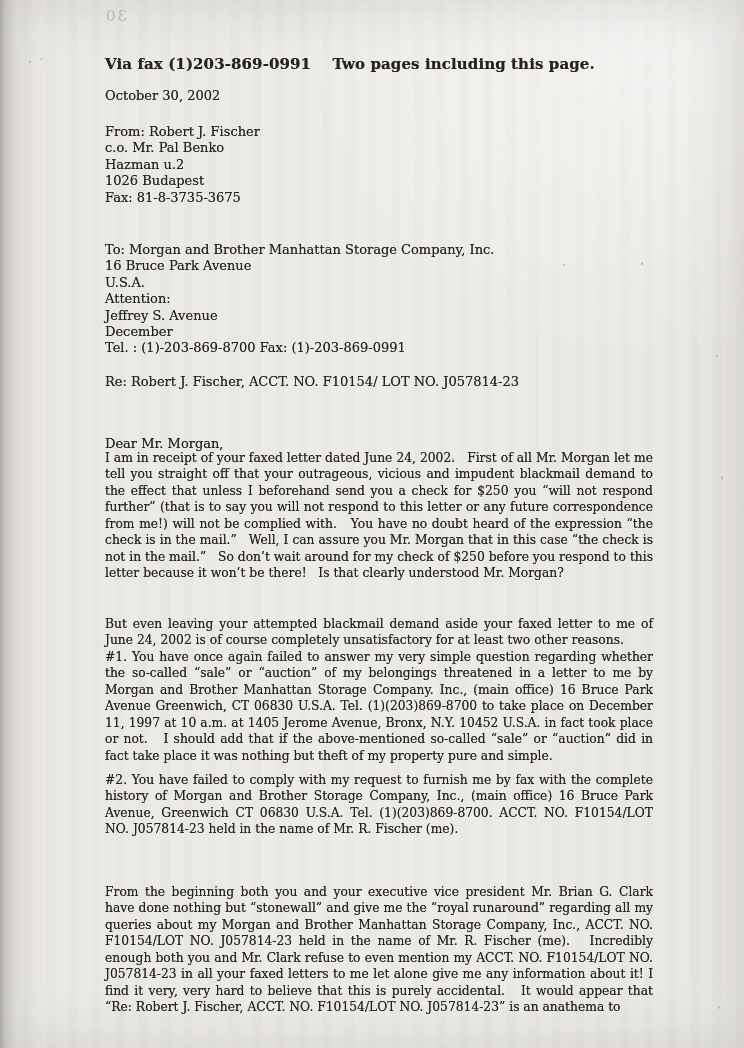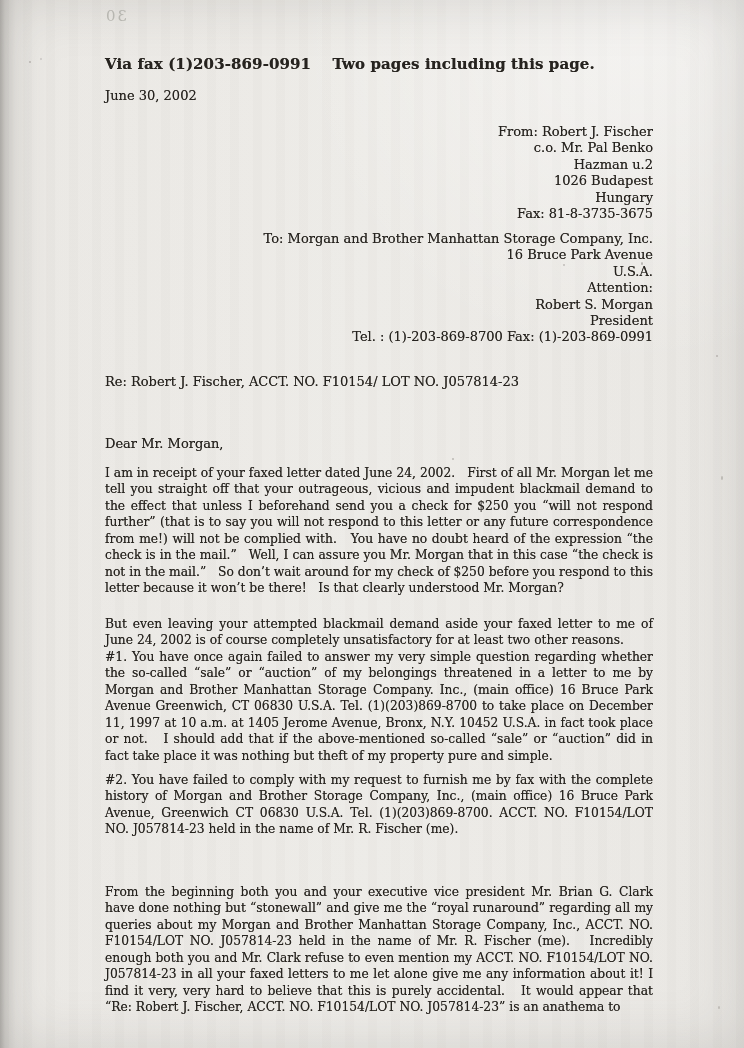--- a/index.html
+++ b/index.html
@@ -18,21 +18,21 @@
     box-shadow: inset 0 0 55px rgba(118,115,108,0.22);
   }
   .txt { text-shadow: 0 0 0.6px rgba(45,40,33,0.65); }
   .abs { position: absolute; left: 105px; width: 548px; }
   .heading {
     font-size: 15px;
     font-weight: 700;
     letter-spacing: 0.1px;
     white-space: pre-wrap;
   }
-  .addr { font-size: 13px; line-height: 16.4px; text-align: right; }
+  .addr { font-size: 13px; line-height: 16.4px; }
   .addr .line { white-space: pre-wrap; }
   .body-block { font-size: 12.3px; line-height: 16.45px; }
   .body-block p {
     margin: 0;
     text-align: justify;
     white-space: pre-wrap;
   }
   .single { font-size: 13px; white-space: pre-wrap; }
   .bleed {
     position: absolute;
@@ -60,47 +60,46 @@
   <div class="speck" style="left:40px;top:58px;width:2px;height:2px;opacity:.35"></div>
   <div class="speck" style="left:563px;top:264px;width:2px;height:2px;opacity:.5"></div>
   <div class="speck" style="left:641px;top:262px;width:2px;height:3px;opacity:.6"></div>
   <div class="speck" style="left:452px;top:458px;width:2px;height:2px;opacity:.55"></div>
   <div class="speck" style="left:716px;top:355px;width:2px;height:2px;opacity:.5"></div>
   <div class="speck" style="left:721px;top:476px;width:2px;height:4px;opacity:.45"></div>
   <div class="speck" style="left:718px;top:1006px;width:2px;height:3px;opacity:.4"></div>
 
   <div class="abs heading txt" style="top:55px">Via fax (1)203-869-0991    Two pages including this page.</div>
 
-  <div class="abs single txt" style="top:88px">June 30, 2002</div>
+  <div class="abs single txt" style="top:88px">October 30, 2002</div>
 
   <div class="abs addr txt" style="top:124px">
     <div class="line">From: Robert J. Fischer</div>
     <div class="line">c.o. Mr. Pal Benko</div>
     <div class="line">Hazman u.2</div>
     <div class="line">1026 Budapest</div>
-    <div class="line">Hungary</div>
     <div class="line">Fax: 81-8-3735-3675</div>
   </div>
 
-  <div class="abs addr txt" style="top:231px">
+  <div class="abs addr txt" style="top:242px">
     <div class="line">To: Morgan and Brother Manhattan Storage Company, Inc.</div>
     <div class="line">16 Bruce Park Avenue</div>
     <div class="line">U.S.A.</div>
     <div class="line">Attention:</div>
-    <div class="line">Robert S. Morgan</div>
-    <div class="line">President</div>
+    <div class="line">Jeffrey S. Avenue</div>
+    <div class="line">December</div>
     <div class="line">Tel. : (1)-203-869-8700 Fax: (1)-203-869-0991</div>
   </div>
 
   <div class="abs single txt" style="top:374px">Re: Robert J. Fischer, ACCT. NO. F10154/ LOT NO. J057814-23</div>
 
 
   <div class="abs single txt" style="top:436px">Dear Mr. Morgan,</div>
 
-  <div class="abs body-block txt" style="top:465px">
+  <div class="abs body-block txt" style="top:450px">
     <p>I am in receipt of your faxed letter dated June 24, 2002.   First of all Mr. Morgan let me tell you straight off that your outrageous, vicious and impudent blackmail demand to the effect that unless I beforehand send you a check for $250 you “will not respond further” (that is to say you will not respond to this letter or any future correspondence from me!) will not be complied with.   You have no doubt heard of the expression “the check is in the mail.”   Well, I can assure you Mr. Morgan that in this case “the check is not in the mail.”   So don’t wait around for my check of $250 before you respond to this letter because it won’t be there!   Is that clearly understood Mr. Morgan?</p>
   </div>
 
   <div class="abs body-block txt" style="top:616px">
     <p>But even leaving your attempted blackmail demand aside your faxed letter to me of June 24, 2002 is of course completely unsatisfactory for at least two other reasons.</p>
     <p>#1. You have once again failed to answer my very simple question regarding whether the so-called “sale” or “auction” of my belongings threatened in a letter to me by Morgan and Brother Manhattan Storage Company. Inc., (main office) 16 Bruce Park Avenue Greenwich, CT 06830 U.S.A. Tel. (1)(203)869-8700 to take place on December 11, 1997 at 10 a.m. at 1405 Jerome Avenue, Bronx, N.Y. 10452 U.S.A. in fact took place or not.   I should add that if the above-mentioned so-called “sale” or “auction” did in fact take place it was nothing but theft of my property pure and simple.</p>
   </div>
 
   <div class="abs body-block txt" style="top:772px">
     <p>#2. You have failed to comply with my request to furnish me by fax with the complete history of Morgan and Brother Storage Company, Inc., (main office) 16 Bruce Park Avenue, Greenwich CT 06830 U.S.A. Tel. (1)(203)869-8700. ACCT. NO. F10154/LOT NO. J057814-23 held in the name of Mr. R. Fischer (me).</p>

